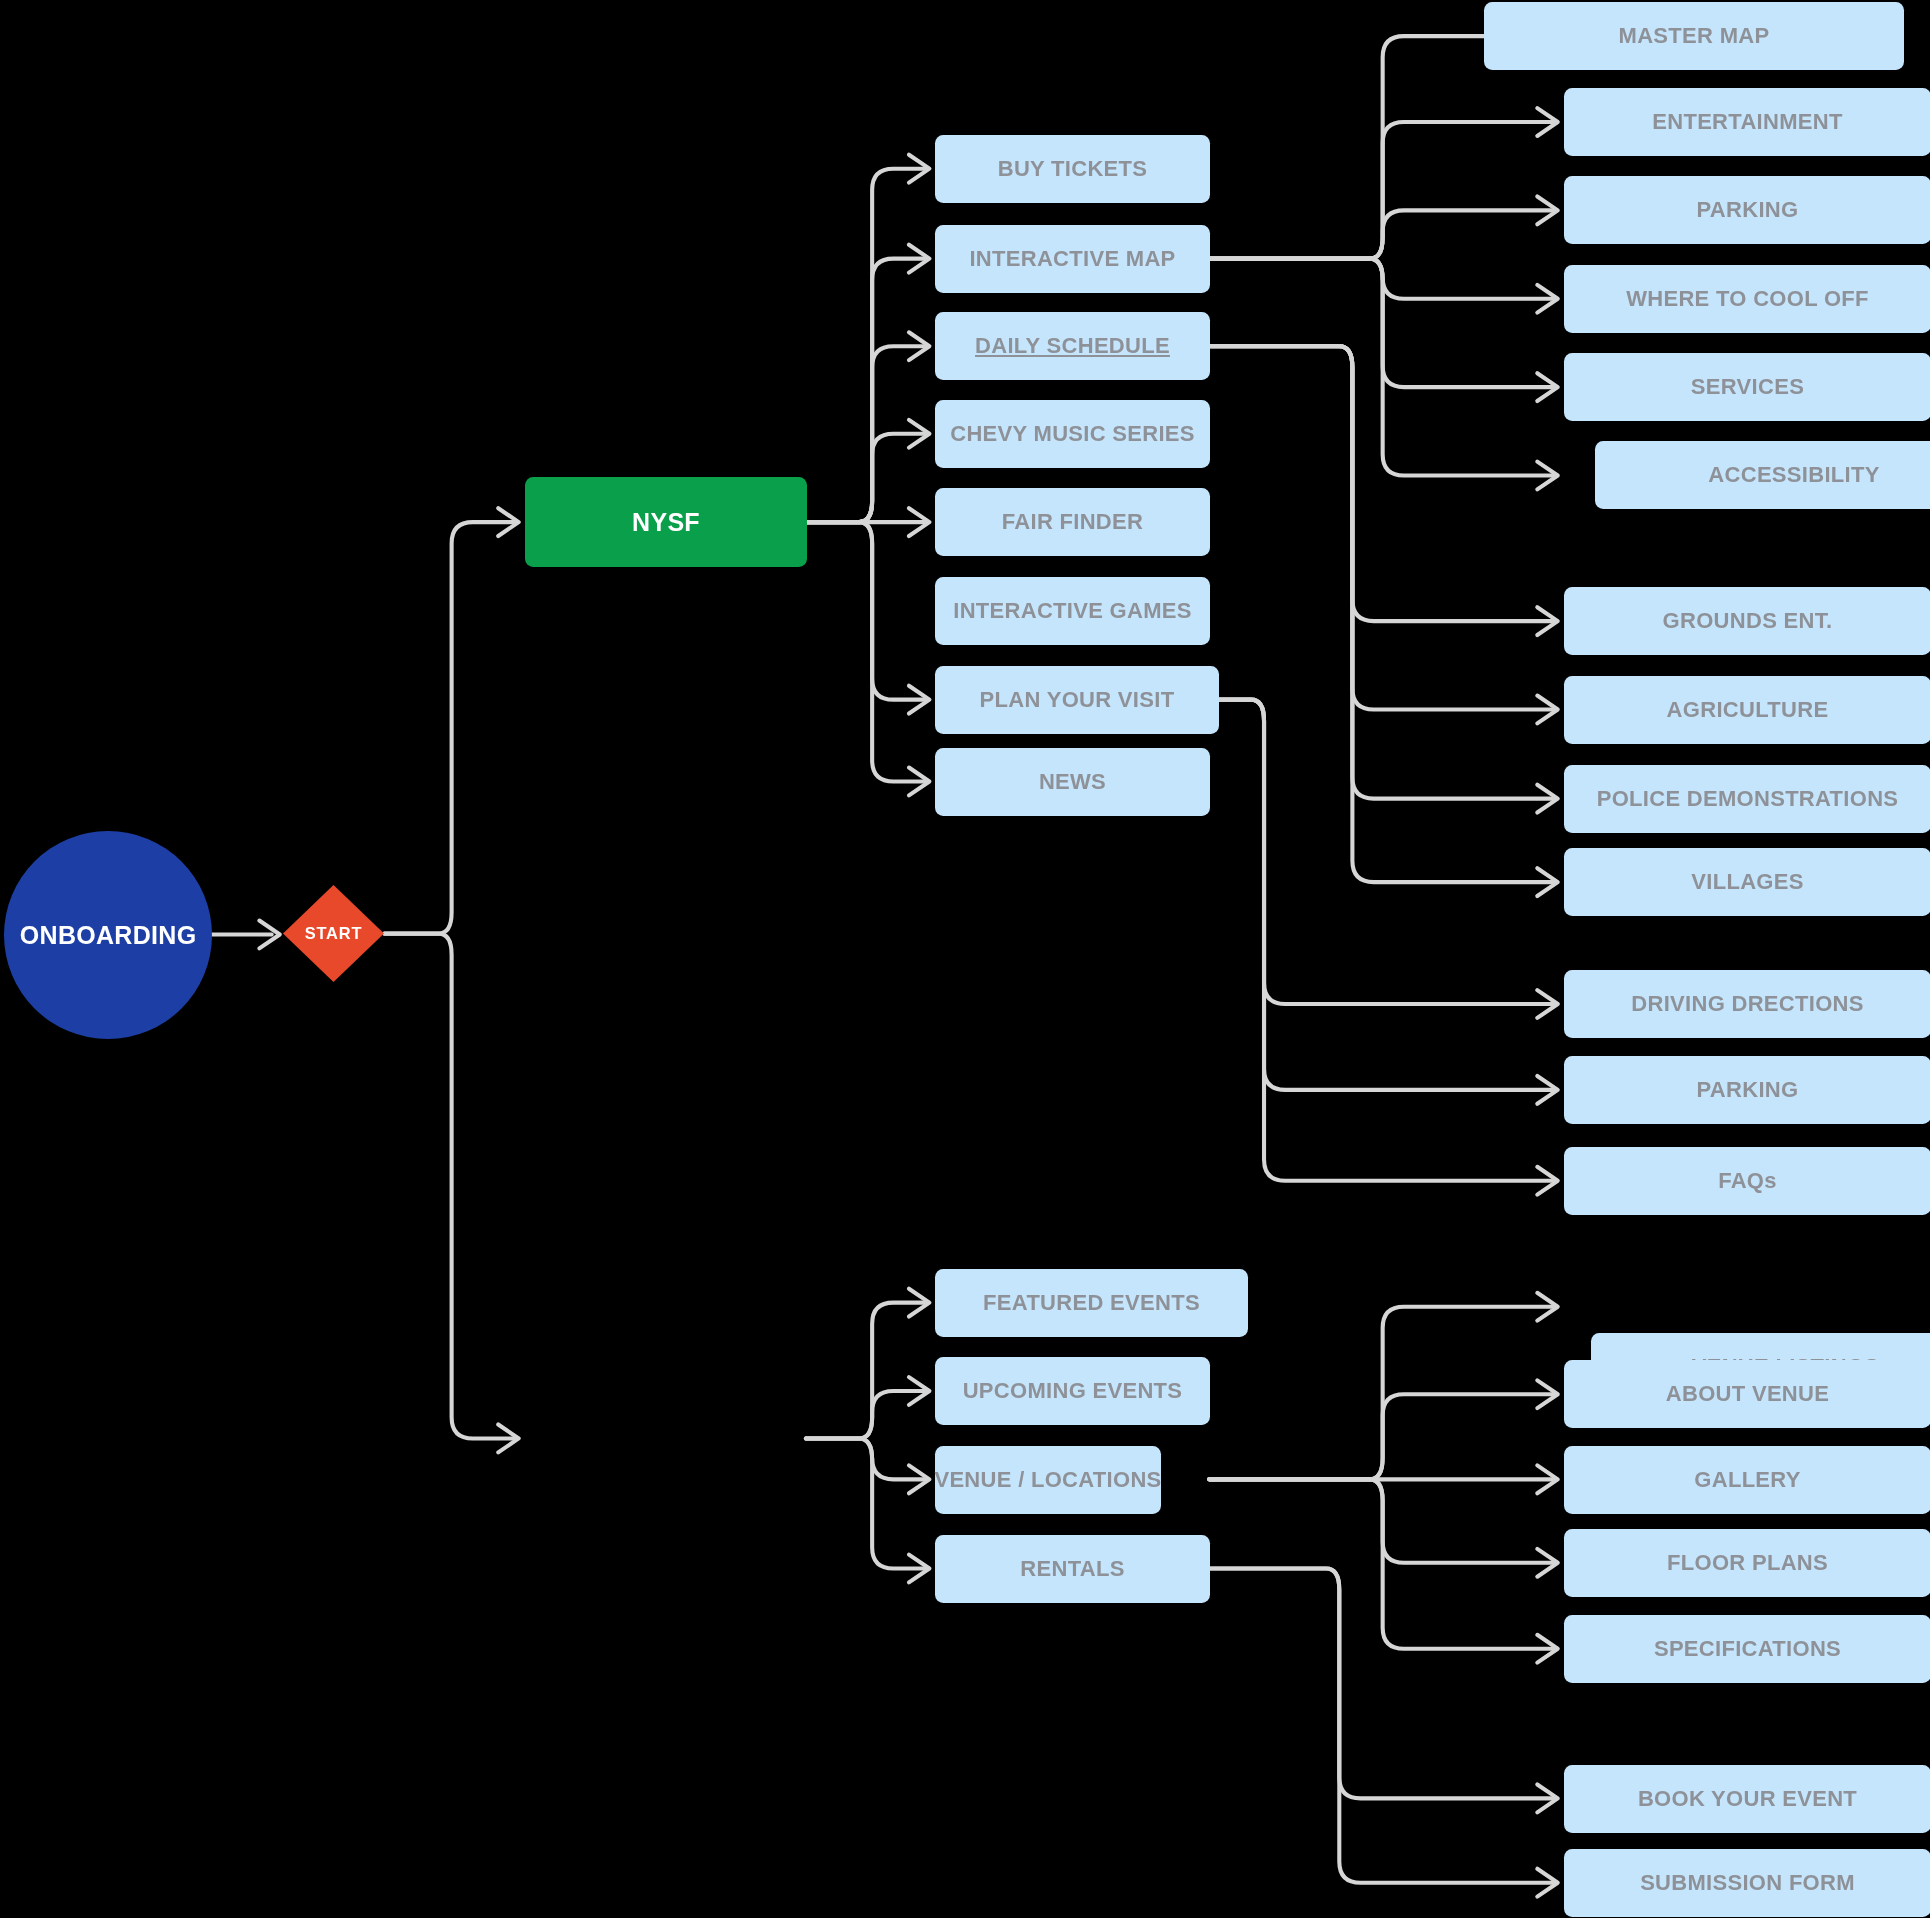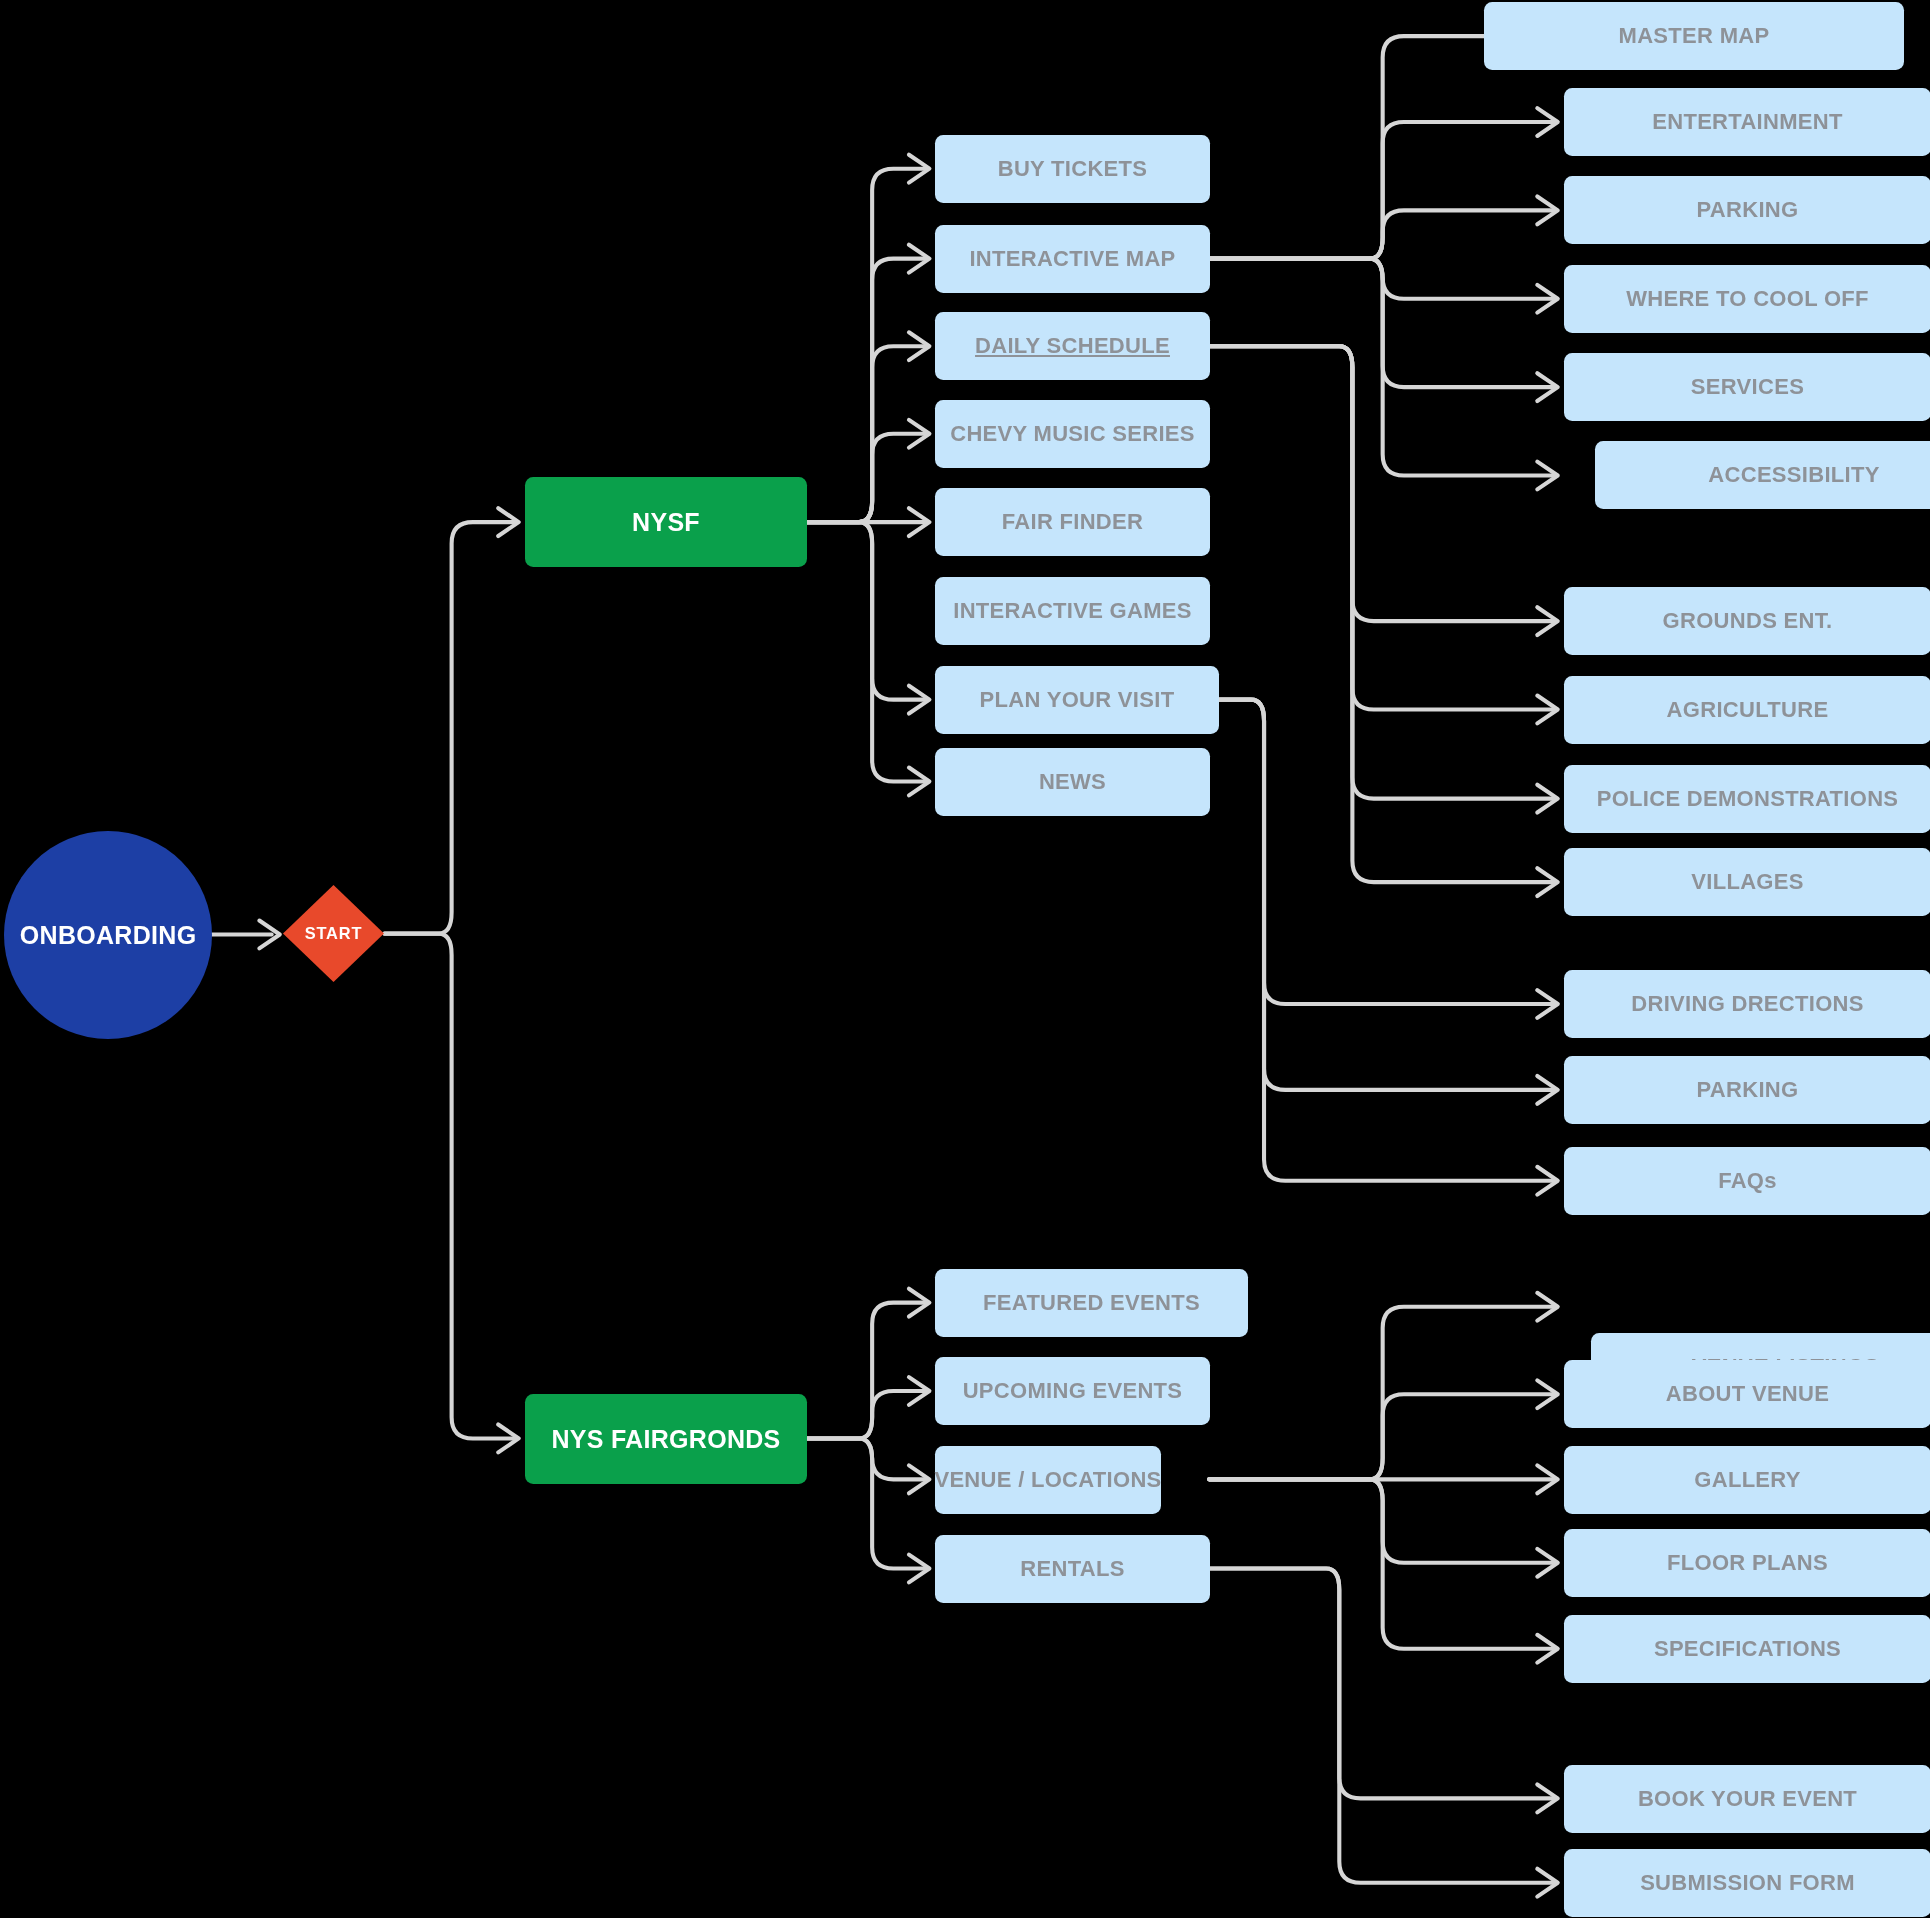--- a/index.html
+++ b/index.html
@@ -115,23 +115,20 @@
   </div>
 
   <div class="diamond">
     <span class="label">START</span>
   </div>
 
   <div class="green" style="left:525px;top:477px;">
     <span class="label">NYSF</span>
   </div>
 
-  <div class="green" style="left:525px;top:1394px;">
-    <span class="label">NYS FAIRGRONDS</span>
-  </div>
 
   <div id="boxes">
       <div class="box" style="left: 935px; top: 135px; width: 275px;">BUY TICKETS</div>
       <div class="box" style="left: 935px; top: 225px; width: 275px;">INTERACTIVE MAP</div>
       <div class="box" style="left: 935px; top: 312px; width: 275px; text-decoration: underline;">DAILY SCHEDULE</div>
       <div class="box" style="left: 935px; top: 400px; width: 275px;">CHEVY MUSIC SERIES</div>
       <div class="box" style="left: 935px; top: 488px; width: 275px;">FAIR FINDER</div>
       <div class="box" style="left: 935px; top: 577px; width: 275px;">INTERACTIVE GAMES</div>
       <div class="box" style="left: 935px; top: 666px; width: 284px;">PLAN YOUR VISIT</div>
       <div class="box" style="left: 935px; top: 748px; width: 275px;">NEWS</div>

